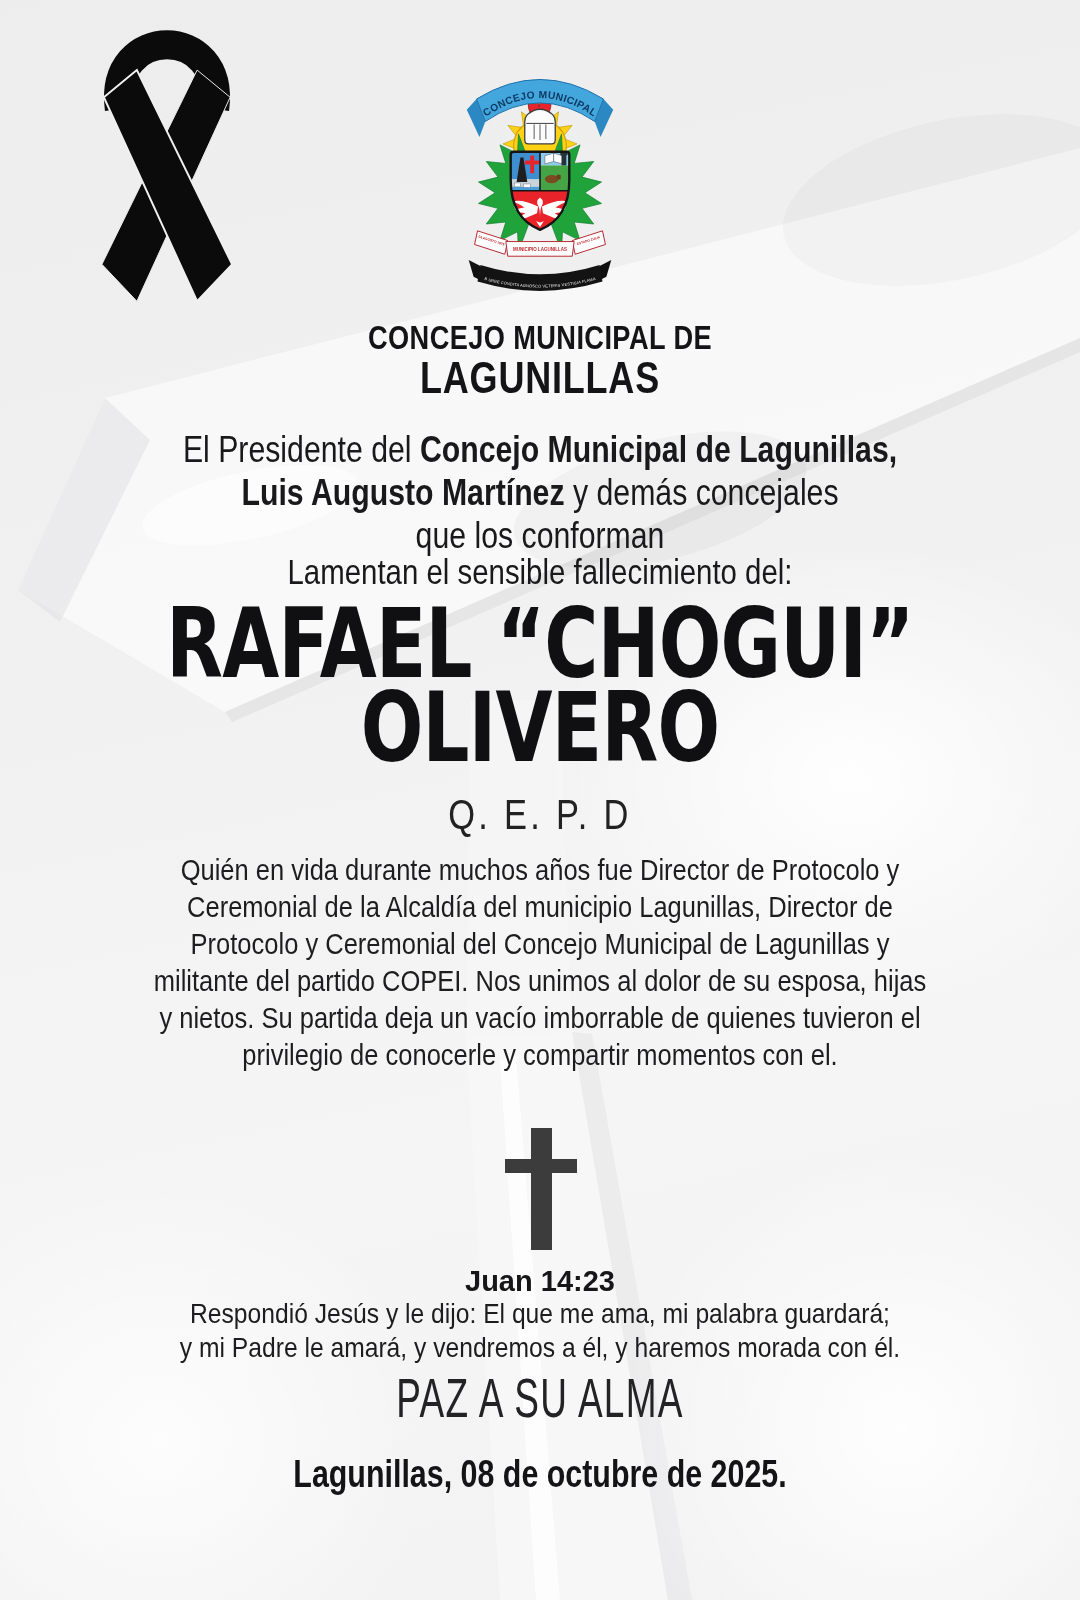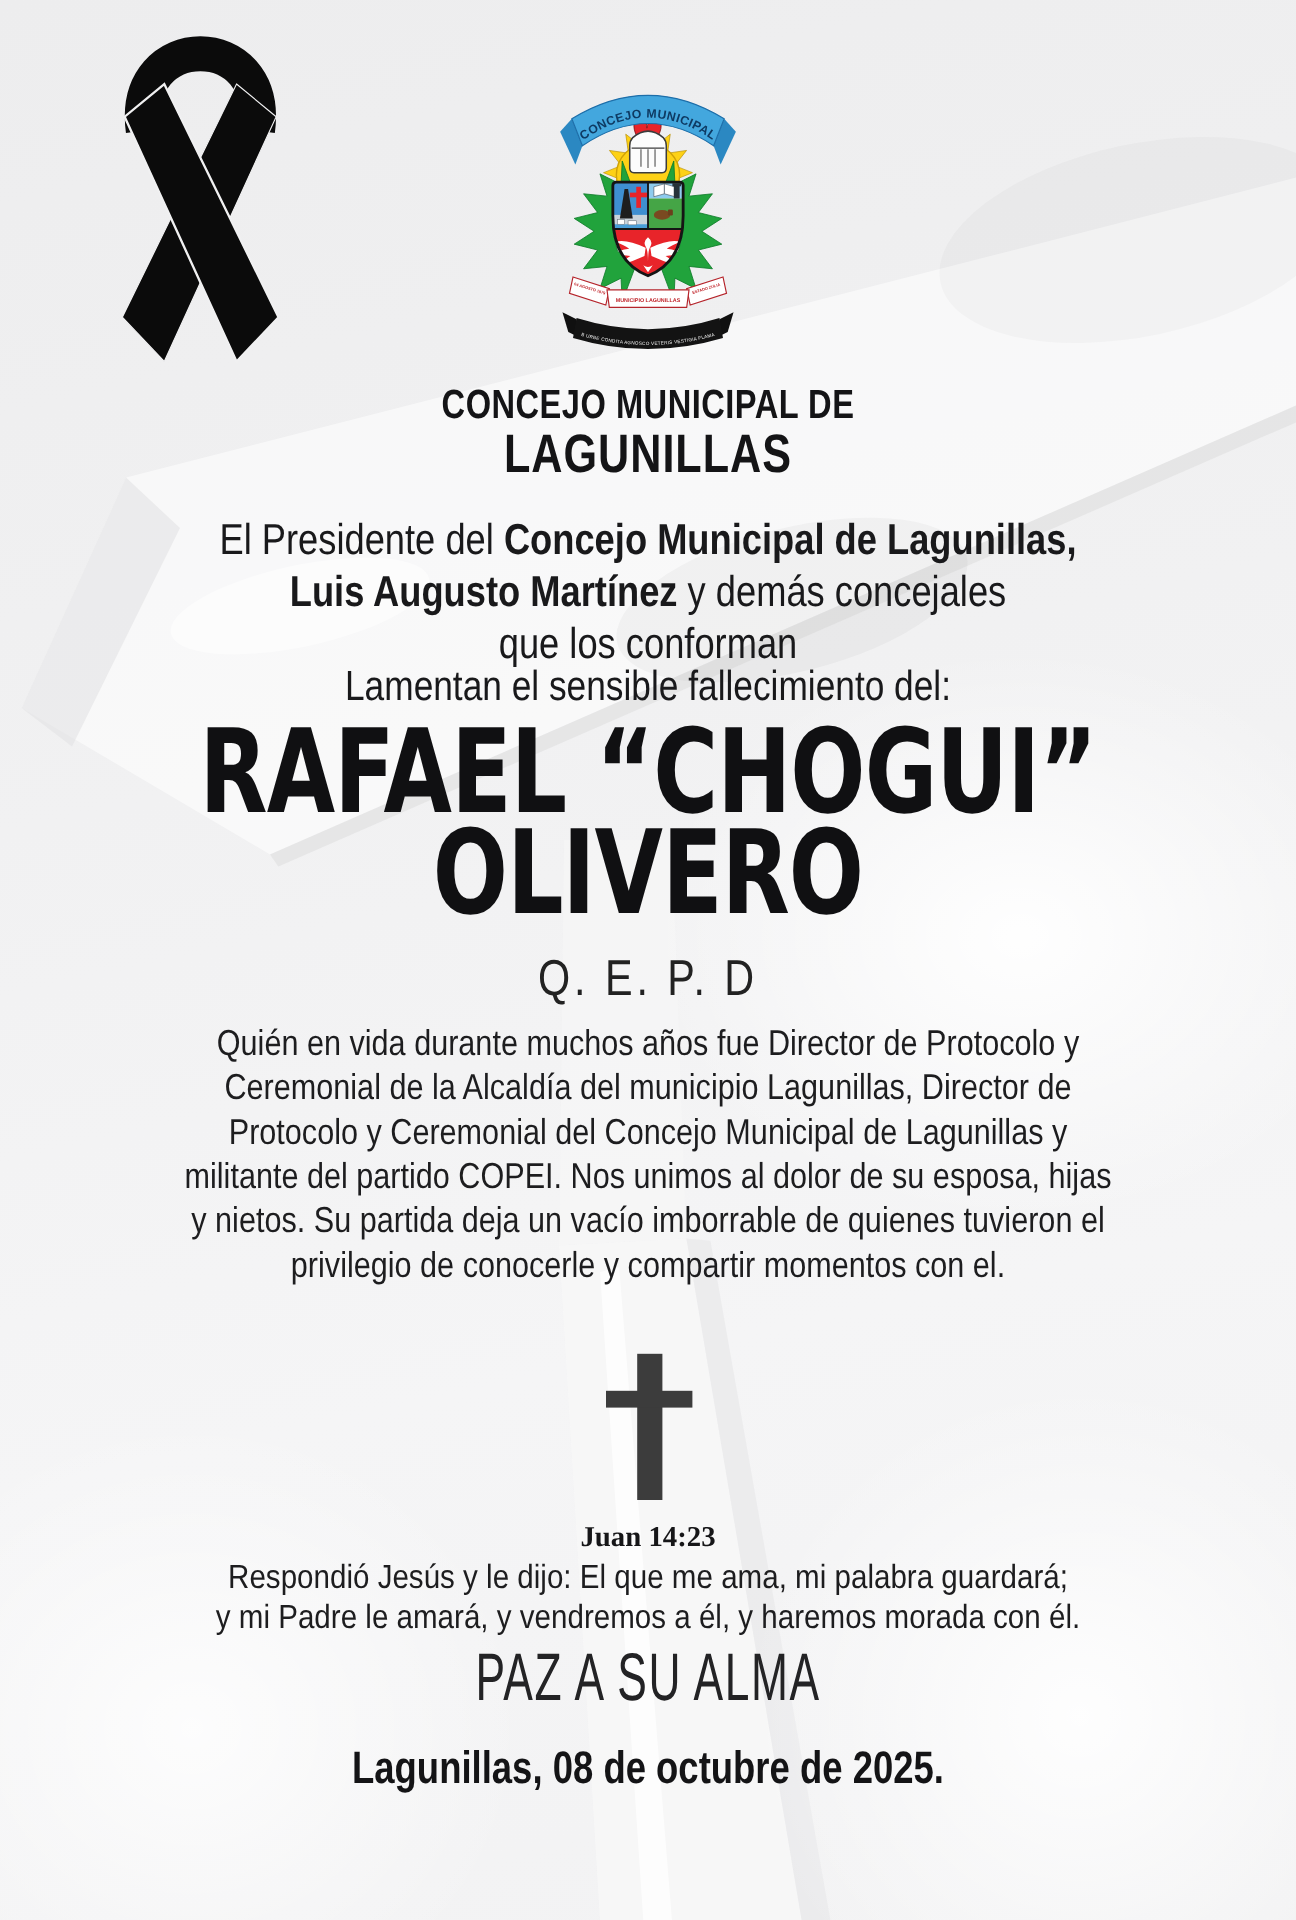--- a/index.html
+++ b/index.html
@@ -16,21 +16,21 @@
   .org1{top:318px;font-size:34px;font-weight:bold;letter-spacing:.5px;transform:scaleX(.8);transform-origin:50% 0;line-height:38px;color:#141416;}
   .org2{top:354px;font-size:45px;font-weight:bold;letter-spacing:1px;transform:scaleX(.8);transform-origin:50% 0;line-height:48px;color:#141416;}
   .intro{top:428px;left:40px;width:1000px;text-align:center;font-size:36px;line-height:43px;
          transform:scaleX(.84);transform-origin:50% 0;color:#19191b;}
   .announce{top:552px;font-size:35px;transform:scaleX(.84);transform-origin:50% 0;white-space:nowrap;color:#19191b;}
   .headline{top:602px;font-family:"DejaVu Sans",sans-serif;font-weight:bold;font-size:97px;line-height:84px;
             letter-spacing:-1px;transform:scaleX(.76);transform-origin:50% 0;color:#101012;white-space:nowrap;}
   .qepd{top:792px;font-size:42px;line-height:46px;letter-spacing:4px;transform:scaleX(.82);transform-origin:50% 0;color:#222;}
   .eulogy{top:851px;left:80px;width:920px;text-align:center;font-size:30px;line-height:37px;
           transform:scaleX(.85);transform-origin:50% 0;color:#1d1d1f;}
-  .verseref{top:1264px;font-size:24px;font-weight:bold;line-height:34px;color:#161618;font-family:Liberation Serif, serif;}
+  .verseref{top:1264px;font-size:29px;font-weight:bold;line-height:34px;color:#161618;}
   .verse{top:1297px;font-size:28px;line-height:34px;transform:scaleX(.88);transform-origin:50% 0;color:#1d1d1f;}
   .peace{top:1368px;font-size:56px;line-height:60px;letter-spacing:2px;transform:scaleX(.66);transform-origin:50% 0;color:#232325;white-space:nowrap;}
   .dateline{top:1452px;font-size:38px;font-weight:bold;line-height:44px;transform:scaleX(.8);transform-origin:50% 0;color:#141416;}
   svg{display:block;}
 </style>
 </head>
 <body>
 
 <div class="page">
 

